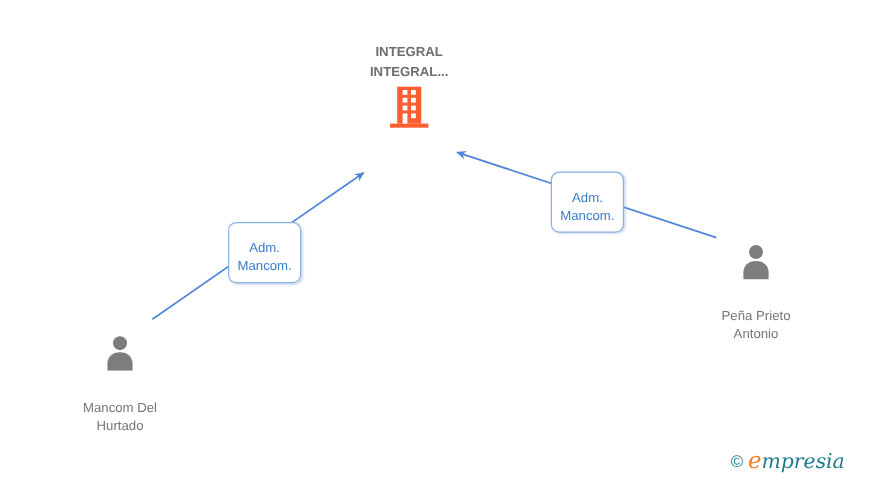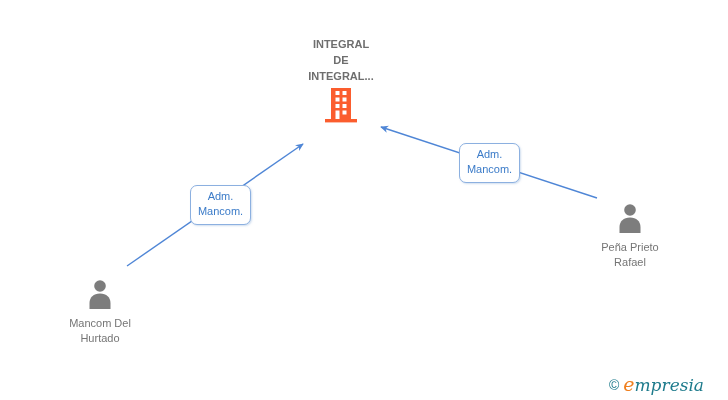--- a/index.html
+++ b/index.html
@@ -42,38 +42,38 @@
   .person-node {
     position: absolute;
     width: 120px;
     text-align: center;
     z-index: 2;
     cursor: pointer;
   }
   .person-node.left  { left: 40px;  top: 280px; }
   .person-node.right { left: 570px; top: 204px; }
   .person-name {
-    margin-top: 3px;
+    margin-top: 19px;
     font-size: 11px;
     color: #757575;
     line-height: 15px;
   }
   .edge-label {
     position: absolute;
     width: 59px; height: 35px;
     background: #ffffff;
     border: 1px solid #8cb0e0;
     border-radius: 7px;
     box-shadow: 1px 1px 2px rgba(120,160,210,0.35);
     z-index: 2;
     text-align: center;
     font-size: 11px;
     color: #3b7bc8;
     line-height: 15px;
-    padding-top: 3px;
+    padding-top: 14px;
     box-sizing: content-box;
   }
   .edge-label.one { left: 190px; top: 185px; }
   .edge-label.two { left: 459px; top: 143px; }
   .footer-logo {
     position: absolute;
     right: 8px; bottom: 5px;
     z-index: 2;
     cursor: pointer;
     white-space: nowrap;
@@ -106,21 +106,20 @@
         <path d="M0,1 L9,5 L0,9 L2.6,5 Z" fill="#4f86d6"></path>
       </marker>
     </defs>
     <line x1="127" y1="266" x2="303" y2="144" stroke="#4f86d6" stroke-width="1.4" marker-end="url(#arrowhead)"></line>
     <line x1="597" y1="198" x2="381" y2="127" stroke="#4f86d6" stroke-width="1.4" marker-end="url(#arrowhead)"></line>
   </svg>
 
   <div class="company-node">
     <div class="company-name">
       <div>INTEGRAL</div>
-      <div>DE</div>
       <div>INTEGRAL...</div>
     </div>
     <div class="company-icon">
       <svg width="34" height="35" viewBox="0 0 34 35">
         <rect x="1" y="31" width="32" height="3.4" fill="#fb5d2e"></rect>
         <rect x="7" y="0" width="20" height="31" fill="#fb5d2e"></rect>
         <rect x="11.5" y="3" width="4" height="4" fill="#ffffff"></rect>
         <rect x="18.5" y="3" width="4" height="4" fill="#ffffff"></rect>
         <rect x="11.5" y="9.5" width="4" height="4" fill="#ffffff"></rect>
         <rect x="18.5" y="9.5" width="4" height="4" fill="#ffffff"></rect>
@@ -147,21 +146,21 @@
 
   <div class="person-node right">
     <div>
       <svg width="26" height="29" viewBox="0 0 26 29">
         <circle cx="13" cy="6" r="5.8" fill="#7d7d7d"></circle>
         <path d="M13 13.5 C6.5 13.5 2.5 17.6 2.5 23 L2.5 29 L23.5 29 L23.5 23 C23.5 17.6 19.5 13.5 13 13.5 Z" fill="#7d7d7d"></path>
       </svg>
     </div>
     <div class="person-name">
       <div>Peña Prieto</div>
-      <div>Rafael</div>
+      <div>Antonio</div>
     </div>
   </div>
 
   <div class="edge-label one">
     <div>Adm.</div>
     <div>Mancom.</div>
   </div>
 
   <div class="edge-label two">
     <div>Adm.</div>

